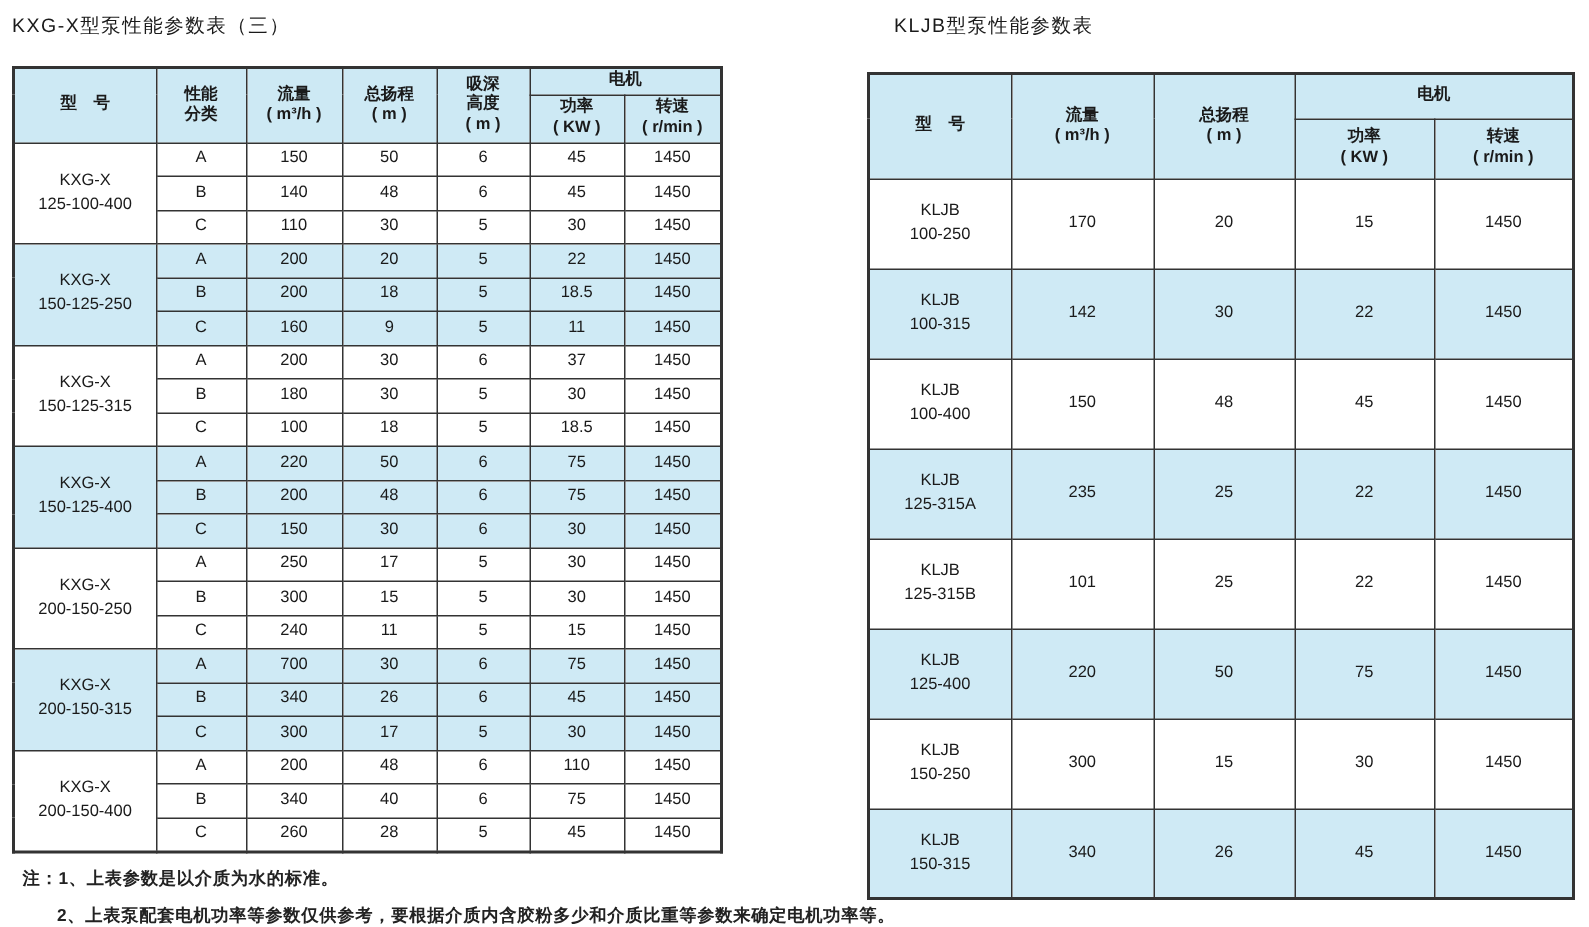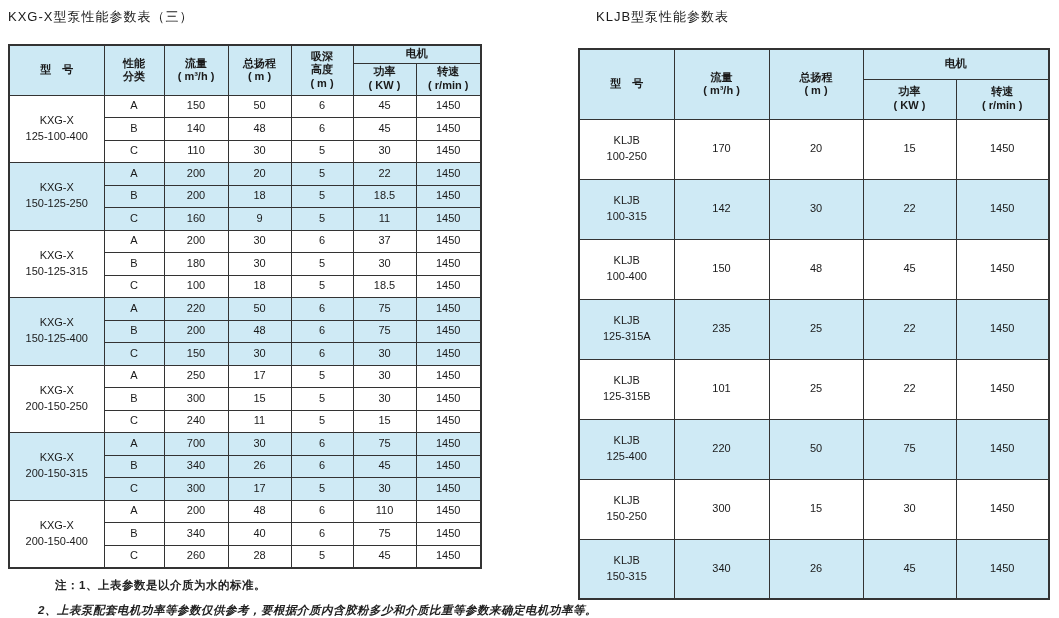--- a/index.html
+++ b/index.html
@@ -39,22 +39,22 @@
   #kxg-table tbody tr{height:22.5px;}
   #kljb-table thead tr.h1{height:30px;}
   #kljb-table thead tr.h2{height:40px;}
   #kljb-table tbody tr{height:60px;}
   tbody tr.alt td{background:var(--row-alt-bg);}
   td.model-cell{font-size:11px;line-height:1.45;}
   .note{
     position:absolute;font-size:11.5px;font-weight:bold;color:#222;
     letter-spacing:0.5px;white-space:nowrap;
   }
-  #note-1{left:15px;top:578px;margin-left:40px;}
-  #note-2{left:38px;top:603px;font-style:italic;}
+  #note-1{left:15px;top:578px;}
+  #note-2{left:38px;top:603px;}
 </style>
 </head>
 <body>
 
 <div id="kxg-title" class="tbl-title">KXG-X型泵性能参数表（三）</div>
 <div id="kljb-title" class="tbl-title">KLJB型泵性能参数表</div>
 
 <table id="kxg-table">
   <colgroup>
     <col style="width:95px">

